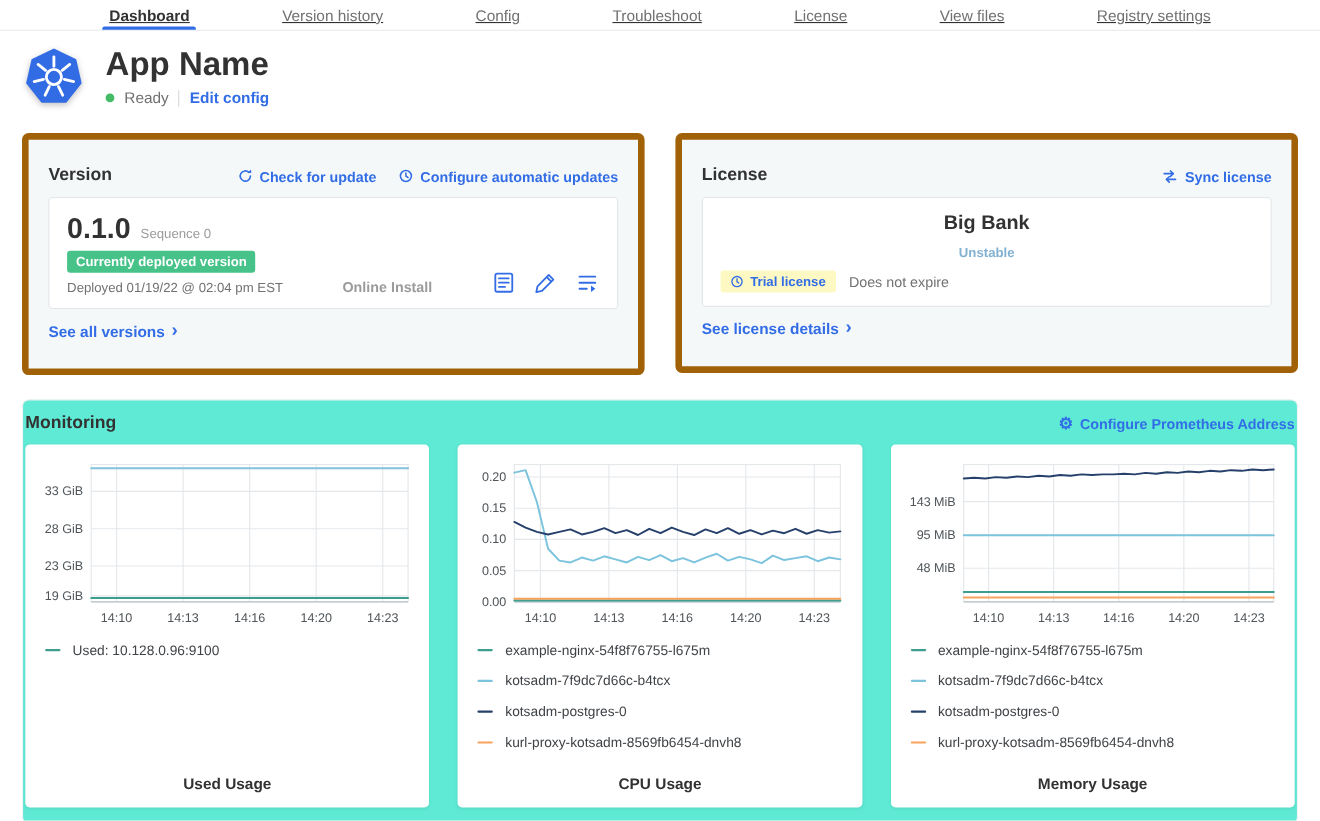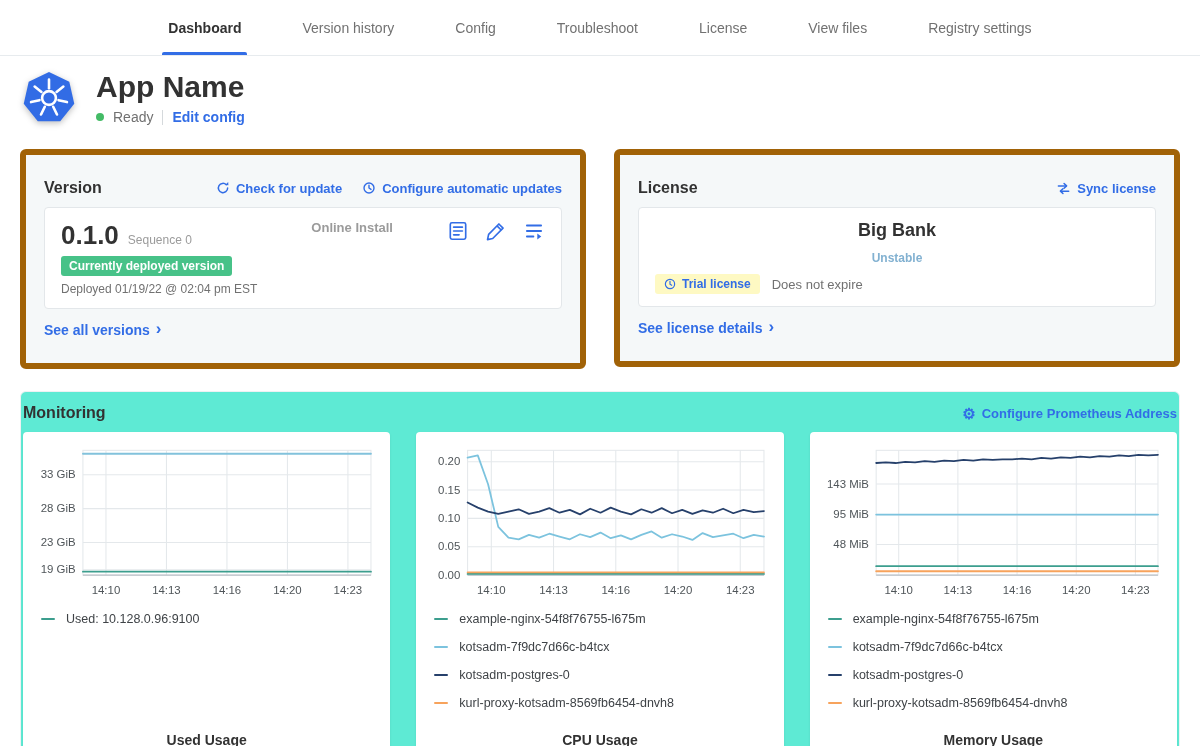--- a/index.html
+++ b/index.html
@@ -4,22 +4,22 @@
 <style>
   * { box-sizing: border-box; }
   html,body { margin:0; padding:0; background:#fff; }
   body {
     width:1200px; height:746px; overflow:hidden; position:relative;
     font-family:"Liberation Sans", sans-serif; color:#323232;
   }
 
   
   .topnav {
-    height:56px; display:flex; justify-content:center; align-items:stretch;
-    gap:57px; border-bottom:1px solid #e7ebee; background:#fff;
+    height:28px; display:flex; justify-content:center; align-items:stretch;
+    gap:80px; border-bottom:1px solid #e7ebee; background:#fff;text-decoration:underline;
   }
   .tab {
     display:flex; align-items:center; font-size:14px; color:#717171;
     position:relative; cursor:pointer; padding:0 2px; white-space:nowrap;
   }
   .tab.active { color:#323232; font-weight:700; }
   .tab.active::after {
     content:""; position:absolute; left:-4px; right:-4px; bottom:0; height:3px;
     background:#326de6; border-radius:2px 2px 0 0;
   }
@@ -44,21 +44,21 @@
     padding:24px 18px; flex:1 1 0;
   }
   .card-head { display:flex; justify-content:space-between; align-items:center; }
   .card-title { font-size:16px; font-weight:700; }
   .head-links { display:flex; gap:20px; align-items:flex-end; }
 
   .white-box {
     margin-top:10px; background:#fff; border:1px solid #e3e7ea; border-radius:4px;
     padding:12px 16px;
   }
-  .version-box { display:flex; align-items:flex-start; justify-content:space-between; }
+  .version-box { display:flex; align-items:flex-end; justify-content:space-between; }
   .ver-row { display:flex; align-items:baseline; gap:9px; }
   .ver-number { font-size:26px; font-weight:700; line-height:30px; }
   .ver-seq { font-size:12px; color:#9b9b9b; }
   .deployed-badge {
     display:inline-block; margin-top:6px; background:#47c288; color:#fff;
     font-size:12px; font-weight:600; padding:3px 8px; border-radius:3px;
   }
   .deployed-at { margin-top:6px; font-size:12px; color:#717171; }
   .install-type { font-size:13px; font-weight:600; color:#9b9b9b; }
   .ver-icons { display:flex; gap:16px; align-items:center; }

